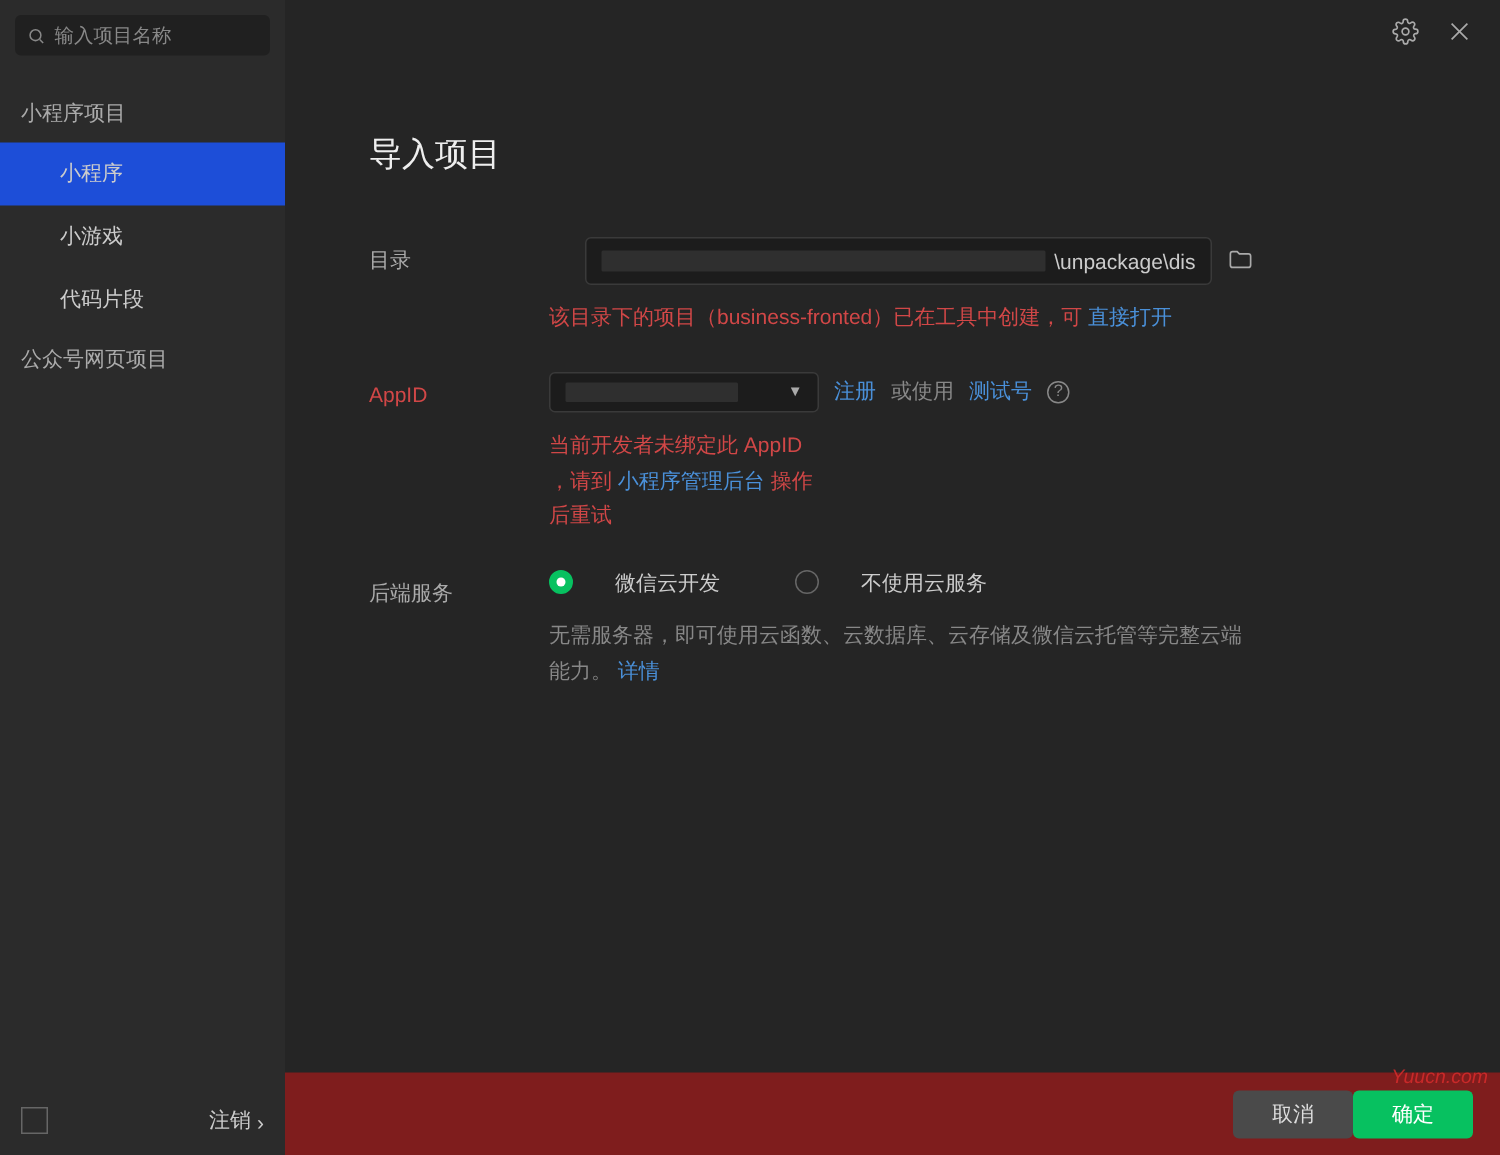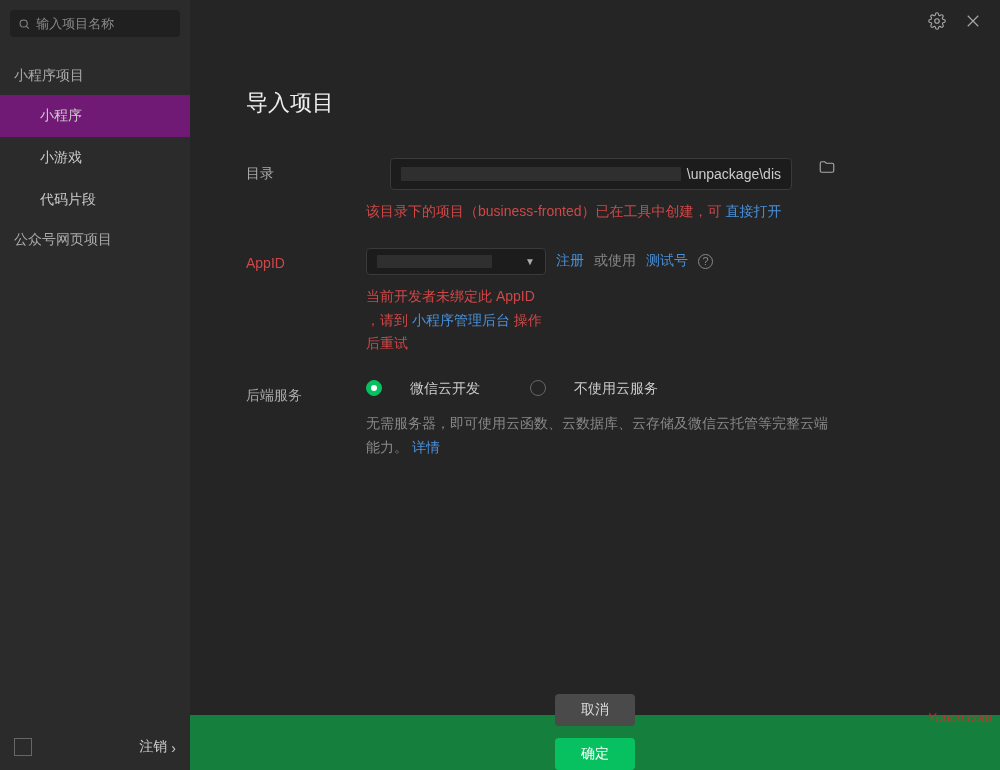--- a/index.html
+++ b/index.html
@@ -32,42 +32,42 @@
 }
 .search svg { width: 14px; height: 14px; stroke: #888; fill: none; }
 .search input {
   background: transparent; border: none; outline: none;
   color: #ccc; font-size: 13px; width: 100%;
 }
 .search input::placeholder { color: #888; }
 .nav { flex: 1; padding-top: 10px; }
 .nav-group { color: #aaa; padding: 10px 14px; font-size: 14px; }
 .nav-item { color: #ccc; padding: 12px 14px 12px 40px; font-size: 14px; cursor: pointer; }
-.nav-item.active { background: #701a75; font-family: Liberation Mono, monospace; }
+.nav-item.active { background: #1d4ed8; font-family: Liberation Mono, monospace; }
 .sidebar-bottom {
   display: flex; align-items: center; justify-content: space-between;
   padding: 14px;
 }
 .square-icon { width: 18px; height: 18px; border: 1px solid #666; display: inline-block; cursor: pointer; }
 .logout { color: #ccc; font-size: 14px; cursor: pointer; display: flex; align-items: flex-end; gap: 4px; }
 .main {
   position: absolute; left: 190px; right: 0; top: 0; bottom: 55px;
   padding: 48px 56px 20px 56px;
 }
 .page-title { font-size: 22px; color: #eee; margin-bottom: 40px; margin-top: 40px; }
 .form-row { display: flex; align-items: flex-start; margin-bottom: 24px; }
 .form-label { width: 120px; color: #aaa; padding-top: 7px; font-size: 14px; }
 .form-label.error { color: #d14747; }
 .form-content { flex: 1; max-width: 470px; }
 .text-input {
   background: #1c1c1c; border: 1px solid #3a3a3a; border-radius: 4px;
   padding: 7px 10px; color: #ccc; width: 100%; font-size: 14px;
   outline: none;
 }
-.dir-row { display: flex; gap: 16px; margin-left: 24px; }
+.dir-row { display: flex; align-items: center; gap: 0; margin-left: 24px; }
 .dir-input {
   background: #1c1c1c; border: 1px solid #3a3a3a; border-radius: 4px;
   padding: 7px 10px; color: #aaa; flex: 1; font-size: 14px;
   display: flex; align-items: center; gap: 6px;
 }
 .redacted { background: #2f2f2f; height: 14px; flex: 1; border-radius: 1px; }
 .dir-text-tail { color: #ccc; white-space: nowrap; }
 .folder-icon { margin-left: 10px; cursor: pointer; }
 .folder-icon svg { width: 18px; height: 18px; stroke: #aaa; fill: none; }
 .help-text { margin-top: 10px; font-size: 14px; line-height: 1.7; }
@@ -92,23 +92,22 @@
 .radio-circle {
   width: 16px; height: 16px; border-radius: 50%; border: 1px solid #666;
   display: flex; align-items: center; justify-content: center;
 }
 .radio-circle.checked { border-color: #07c160; background: #07c160; }
 .radio-dot { width: 6px; height: 6px; background: #fff; border-radius: 50%; }
 .desc { color: #888; font-size: 14px; line-height: 1.7; }
 .footer {
   position: absolute; left: 190px; right: 0; bottom: 0; height: 55px;
   display: flex; align-items: center; justify-content: flex-end;
-  padding: 0 18px; gap: 12px;
-  background: #15803d;
-  flex-direction: column;
+  padding: 0 18px; 
+  background: #7f1d1d;
 }
 .btn {
   padding: 7px 26px; border-radius: 4px; font-size: 14px; cursor: pointer;
   border: none;
 }
 .btn-cancel { background: #4a4a4a; color: #ddd; }
 .btn-confirm { background: #07c160; color: #fff; }
 .watermark {
   position: absolute; right: 8px; bottom: 45px;
   color: rgba(214, 44, 44, 0.85); font-size: 13px; font-style: italic;

